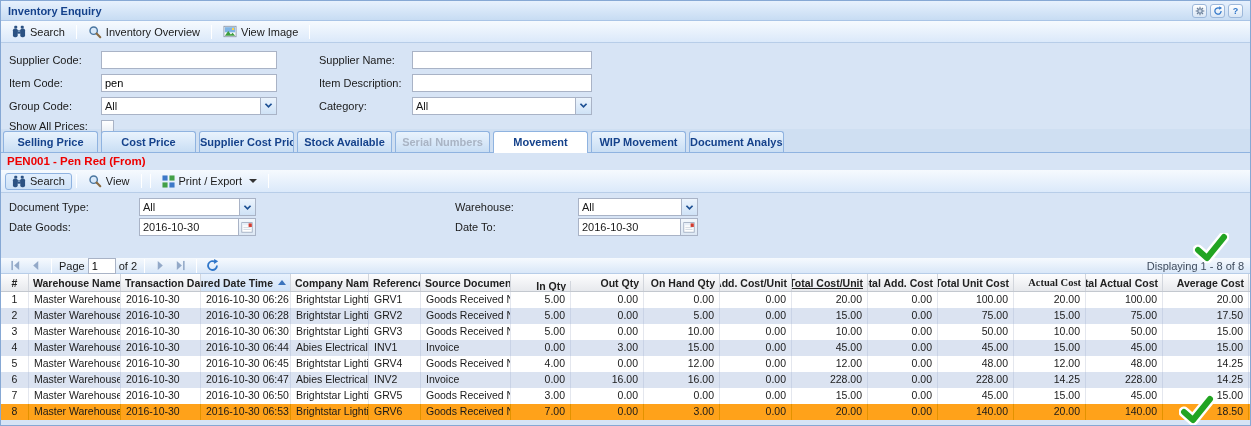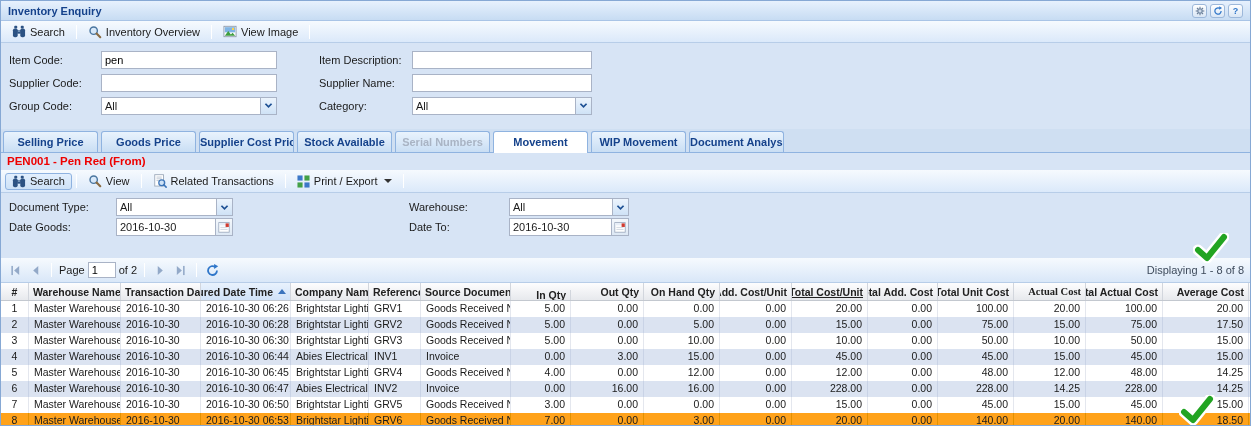--- a/index.html
+++ b/index.html
@@ -43,34 +43,34 @@
   .tab{flex:0 0 95px;height:21px;line-height:20px;text-align:center;font-weight:bold;color:#15428b;
        background:linear-gradient(#e9f3fd,#c9def4);border:1px solid #8fb3e0;border-bottom:none;
        border-radius:3px 3px 0 0;overflow:hidden;white-space:nowrap;cursor:pointer;}
   .tab.active{background:#ffffff;height:22px;margin-bottom:-1px;}
   .tab.disabled{color:#a9b4c4;cursor:default;}
 
   .itemheader{height:17px;line-height:17px;padding:0 6px;font-weight:bold;font-size:11.5px;color:#ee0000;}
 
   
   .filterform{height:65px;padding:4px 8px 0;}
-  .frow2{display:flex;align-items:center;height:20px;}
+  .frow2{display:flex;align-items:center;height:20px;gap:23px;}
   .flabelA{width:107px;}
   .flabelB{width:100px;margin-left:176px;}
   .combo.f{width:117px;}
   .combo.fb{width:120px;}
   .combo.fw{width:258px;}
   .txt.f{width:117px;}
   .datefield{display:flex;width:117px;height:18px;border:1px solid #a9b3c6;background:#fff;align-items:stretch;}
   .datefield .dval{flex:1;padding:1px 3px;line-height:15px;}
   .dtrig{width:17px;border-left:1px solid #a9b3c6;background:linear-gradient(#f4f8fc,#dde8f4);
          display:flex;align-items:center;justify-content:center;cursor:pointer;}
 
   
-  .pagerbar{height:25px;display:flex;align-items:center;background:linear-gradient(#f6fafe,#d9e7f8);
+  .pagerbar{height:16px;display:flex;align-items:center;background:linear-gradient(#f6fafe,#d9e7f8);
             border-bottom:1px solid #b7cde8;padding:0 6px;gap:3px;}
   .pbtn{width:17px;height:16px;display:flex;align-items:center;justify-content:center;cursor:pointer;}
   .pageinput{width:28px;height:16px;border:1px solid #a9b3c6;font:11px "Liberation Sans",sans-serif;padding:0 3px;}
   .displaying{margin-left:auto;color:#3e4b5c;}
 
   
   .grid{background:#fff;font-size:10.5px;}
   .ghead{display:flex;height:18px;background:linear-gradient(#fdfdfe,#e7e9ed);border-bottom:1px solid #c3c8cf;}
   .hcell{display:flex;align-items:center;padding:0 4px;border-right:1px solid #d2d6dd;
          font-weight:bold;color:#212121;white-space:nowrap;overflow:hidden;cursor:pointer;}
@@ -149,29 +149,29 @@
         <path d="M2 12.5 L6 7 L9 11 L11 9 L14 12.5 Z" fill="#3f9e3f"></path>
         <circle cx="11.5" cy="4.5" r="1.4" fill="#ffd24a"></circle>
       </svg>
       <span>View Image</span>
     </div>
     <div class="tsep"></div>
   </div>
 
   <div class="formarea">
     <div class="frow">
+      <span class="flabel">Supplier Code:</span>
+      <input class="txt" value="" style="">
+      <span class="flabel2">Supplier Name:</span>
+      <input class="txt r" value="" style="">
+    </div>
+    <div class="frow">
       <span class="flabel">Item Code:</span>
       <input class="txt" value="pen" style="">
       <span class="flabel2">Item Description:</span>
-      <input class="txt r" value="" style="">
-    </div>
-    <div class="frow">
-      <span class="flabel">Supplier Code:</span>
-      <input class="txt" value="" style="">
-      <span class="flabel2">Supplier Name:</span>
       <input class="txt r" value="" style="">
     </div>
     <div class="frow">
       <span class="flabel">Group Code:</span>
       <div class="combo">
         <span class="cval">All</span>
         <span class="ctrig">
           <svg width="9" height="7" viewBox="0 0 10 8">
               <path d="M1.5 2 L5 5.5 L8.5 2" fill="none" stroke="#1c4f93" stroke-width="2"></path>
             </svg>
@@ -180,25 +180,29 @@
       <span class="flabel2">Category:</span>
       <div class="combo r">
         <span class="cval">All</span>
         <span class="ctrig">
           <svg width="9" height="7" viewBox="0 0 10 8">
               <path d="M1.5 2 L5 5.5 L8.5 2" fill="none" stroke="#1c4f93" stroke-width="2"></path>
             </svg>
         </span>
       </div>
     </div>
+    <div class="frow" style="height:18px;">
+      <span class="flabel">Show All Prices:</span>
+      <span class="cbx"></span>
+    </div>
   </div>
 
   <div class="tabstrip" id="tabstrip">
       <div class="tab">Selling Price</div>
-      <div class="tab">Goods Price</div>
+      <div class="tab">Cost Price</div>
       <div class="tab">Supplier Cost Price</div>
       <div class="tab">Stock Available</div>
       <div class="tab disabled">Serial Numbers</div>
       <div class="tab active">Movement</div>
       <div class="tab">WIP Movement</div>
       <div class="tab">Document Analysis</div>
     </div>
 
   <div class="itemheader">PEN001 - Pen Red (From)</div>
 
@@ -216,31 +220,20 @@
     </div>
     <div class="tsep"></div>
     <div class="tbtn">
       <svg width="14" height="14" viewBox="0 0 16 16">
         <circle cx="6.5" cy="6.5" r="4.2" fill="#d8e9fa" stroke="#49759f" stroke-width="1.6"></circle>
         <line x1="9.8" y1="9.8" x2="14" y2="14" stroke="#8a6b42" stroke-width="2.4" stroke-linecap="round"></line>
       </svg>
       <span>View</span>
     </div>
     <div class="tsep"></div>
-    <div class="tbtn">
-      <svg width="14" height="14" viewBox="0 0 16 16">
-        <rect x="2" y="0.8" width="10" height="13" fill="#fff" stroke="#9aa7b8"></rect>
-        <line x1="4" y1="3.5" x2="10" y2="3.5" stroke="#b9c3d0"></line>
-          <line x1="4" y1="5.5" x2="10" y2="5.5" stroke="#b9c3d0"></line>
-          <line x1="4" y1="7.5" x2="8" y2="7.5" stroke="#b9c3d0"></line>
-        <circle cx="10" cy="10" r="3.4" fill="rgba(190,216,244,.75)" stroke="#3b74b8" stroke-width="1.4"></circle>
-        <line x1="12.3" y1="12.3" x2="15" y2="15" stroke="#3b74b8" stroke-width="1.8" stroke-linecap="round"></line>
-      </svg>
-      <span>Related Transactions</span>
-    </div>
     <div class="tsep"></div>
     <div class="tbtn">
       <svg width="13" height="13" viewBox="0 0 14 14">
         <rect x="0.5" y="0.5" width="5.5" height="5.5" fill="#3c78c8"></rect>
           <rect x="8" y="0.5" width="5.5" height="5.5" fill="#43a047"></rect>
         <rect x="0.5" y="8" width="5.5" height="5.5" fill="#43a047"></rect>
           <rect x="8" y="8" width="5.5" height="5.5" fill="#3c78c8"></rect>
       </svg>
       <span>Print / Export</span>
       <span class="caret"></span>

